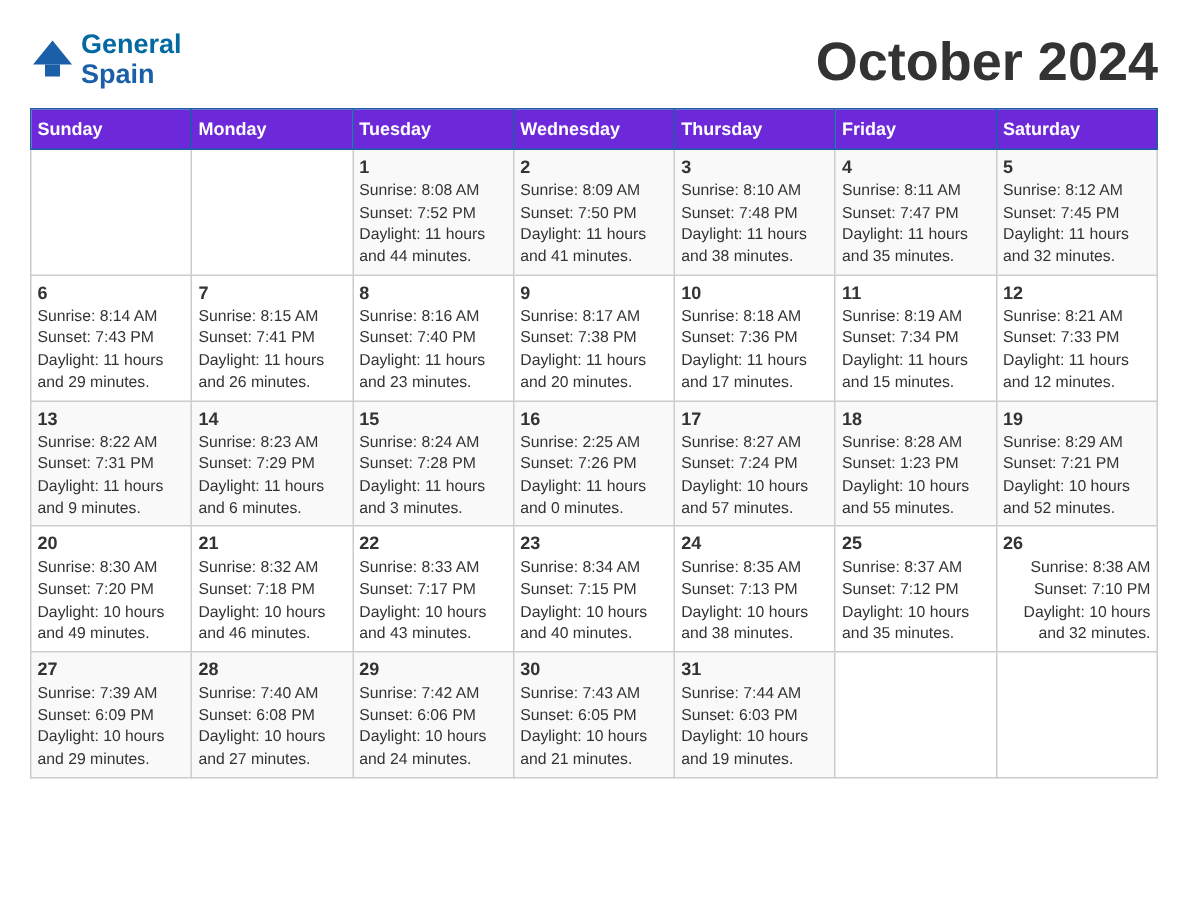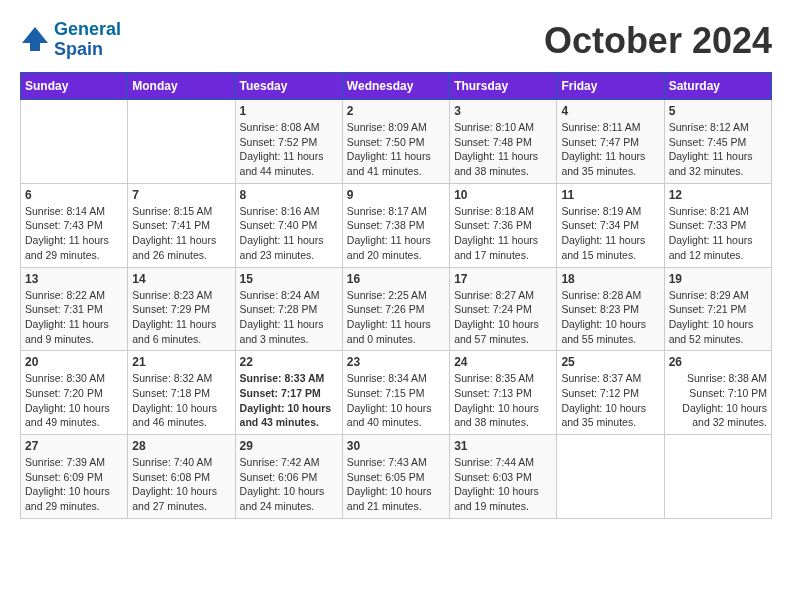--- a/index.html
+++ b/index.html
@@ -223,21 +223,21 @@
         </td>
         <td>
           <span class="day-num">17</span>
           <div class="day-detail" style="white-space: pre-line;">Sunrise: 8:27 AM
 Sunset: 7:24 PM
 Daylight: 10 hours and 57 minutes.</div>
         </td>
         <td>
           <span class="day-num">18</span>
           <div class="day-detail" style="white-space: pre-line;">Sunrise: 8:28 AM
-Sunset: 8:23 PM
+Sunset: 1:23 PM
 Daylight: 10 hours and 55 minutes.</div>
         </td>
         <td>
           <span class="day-num">19</span>
           <div class="day-detail" style="white-space: pre-line;">Sunrise: 8:29 AM
 Sunset: 7:21 PM
 Daylight: 10 hours and 52 minutes.</div>
         </td>
       </tr>
       <tr>
@@ -248,21 +248,21 @@
 Daylight: 10 hours and 49 minutes.</div>
         </td>
         <td>
           <span class="day-num">21</span>
           <div class="day-detail" style="white-space: pre-line;">Sunrise: 8:32 AM
 Sunset: 7:18 PM
 Daylight: 10 hours and 46 minutes.</div>
         </td>
         <td>
           <span class="day-num">22</span>
-          <div class="day-detail" style="white-space: pre-line; font-weight: bold;">Sunrise: 8:33 AM
+          <div class="day-detail" style="white-space: pre-line;">Sunrise: 8:33 AM
 Sunset: 7:17 PM
 Daylight: 10 hours and 43 minutes.</div>
         </td>
         <td>
           <span class="day-num">23</span>
           <div class="day-detail" style="white-space: pre-line;">Sunrise: 8:34 AM
 Sunset: 7:15 PM
 Daylight: 10 hours and 40 minutes.</div>
         </td>
         <td>

